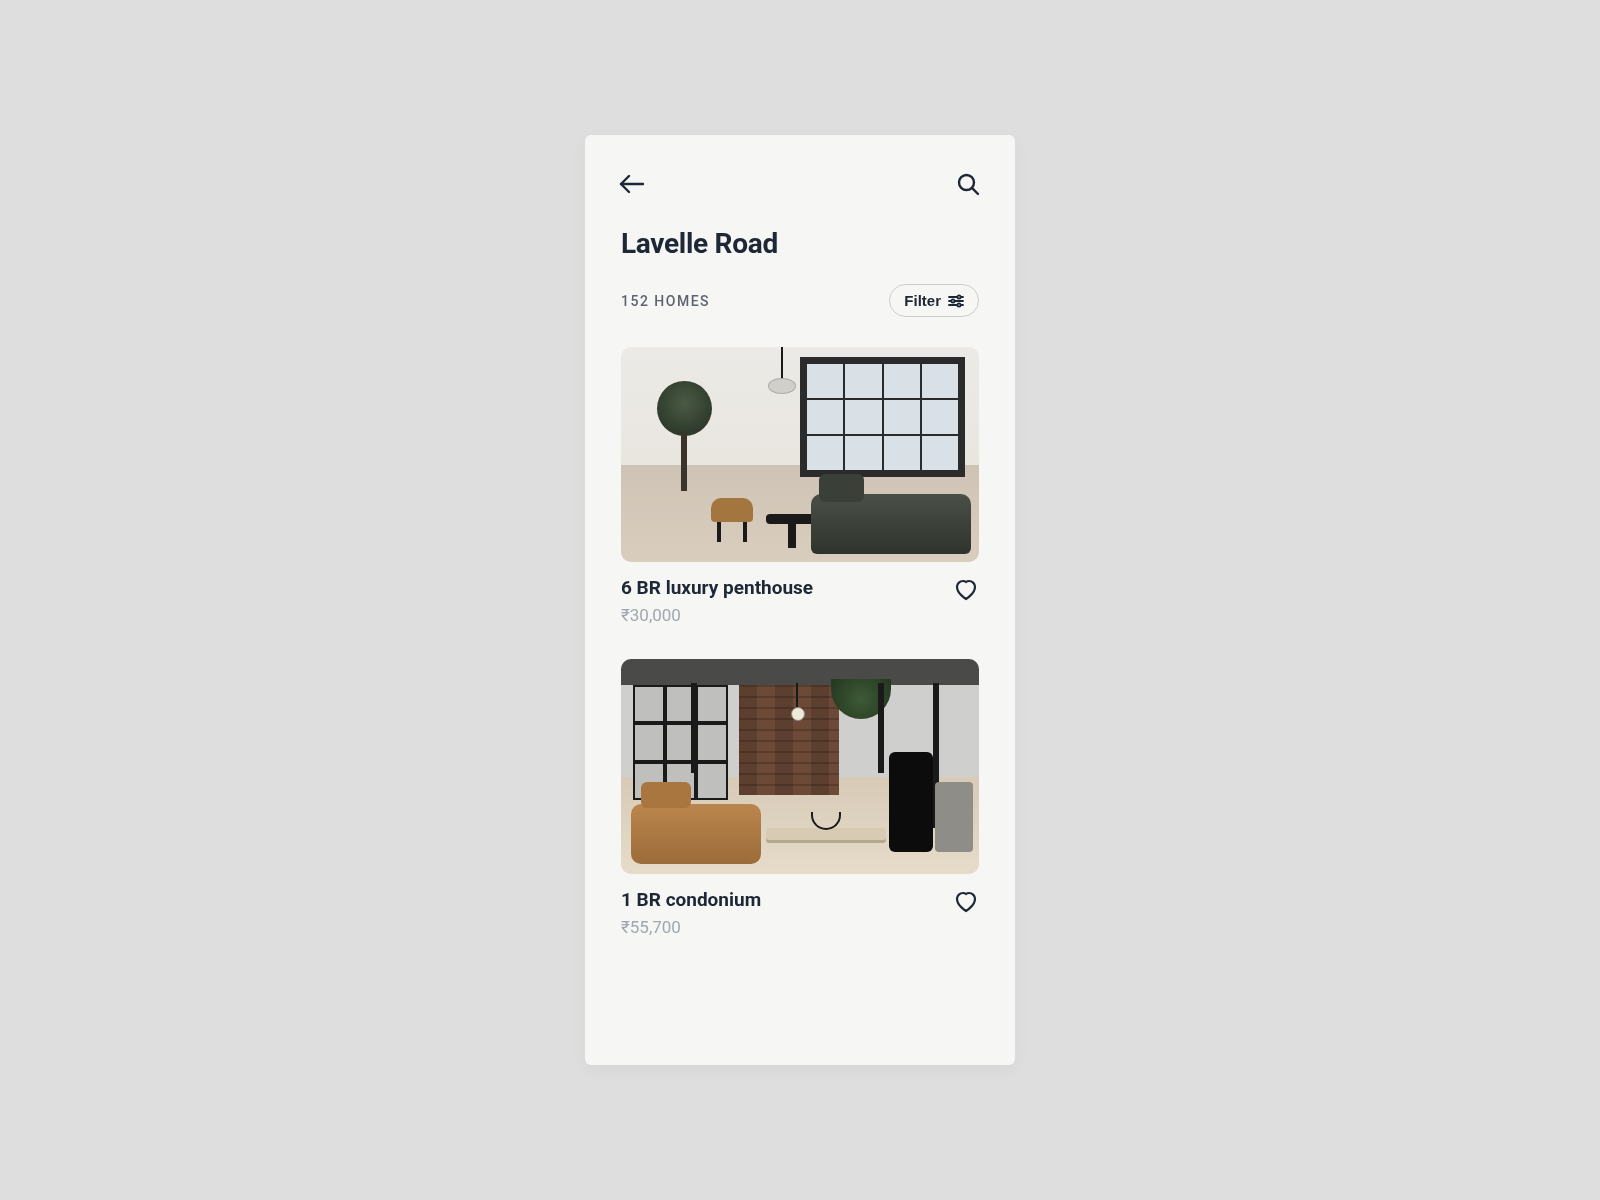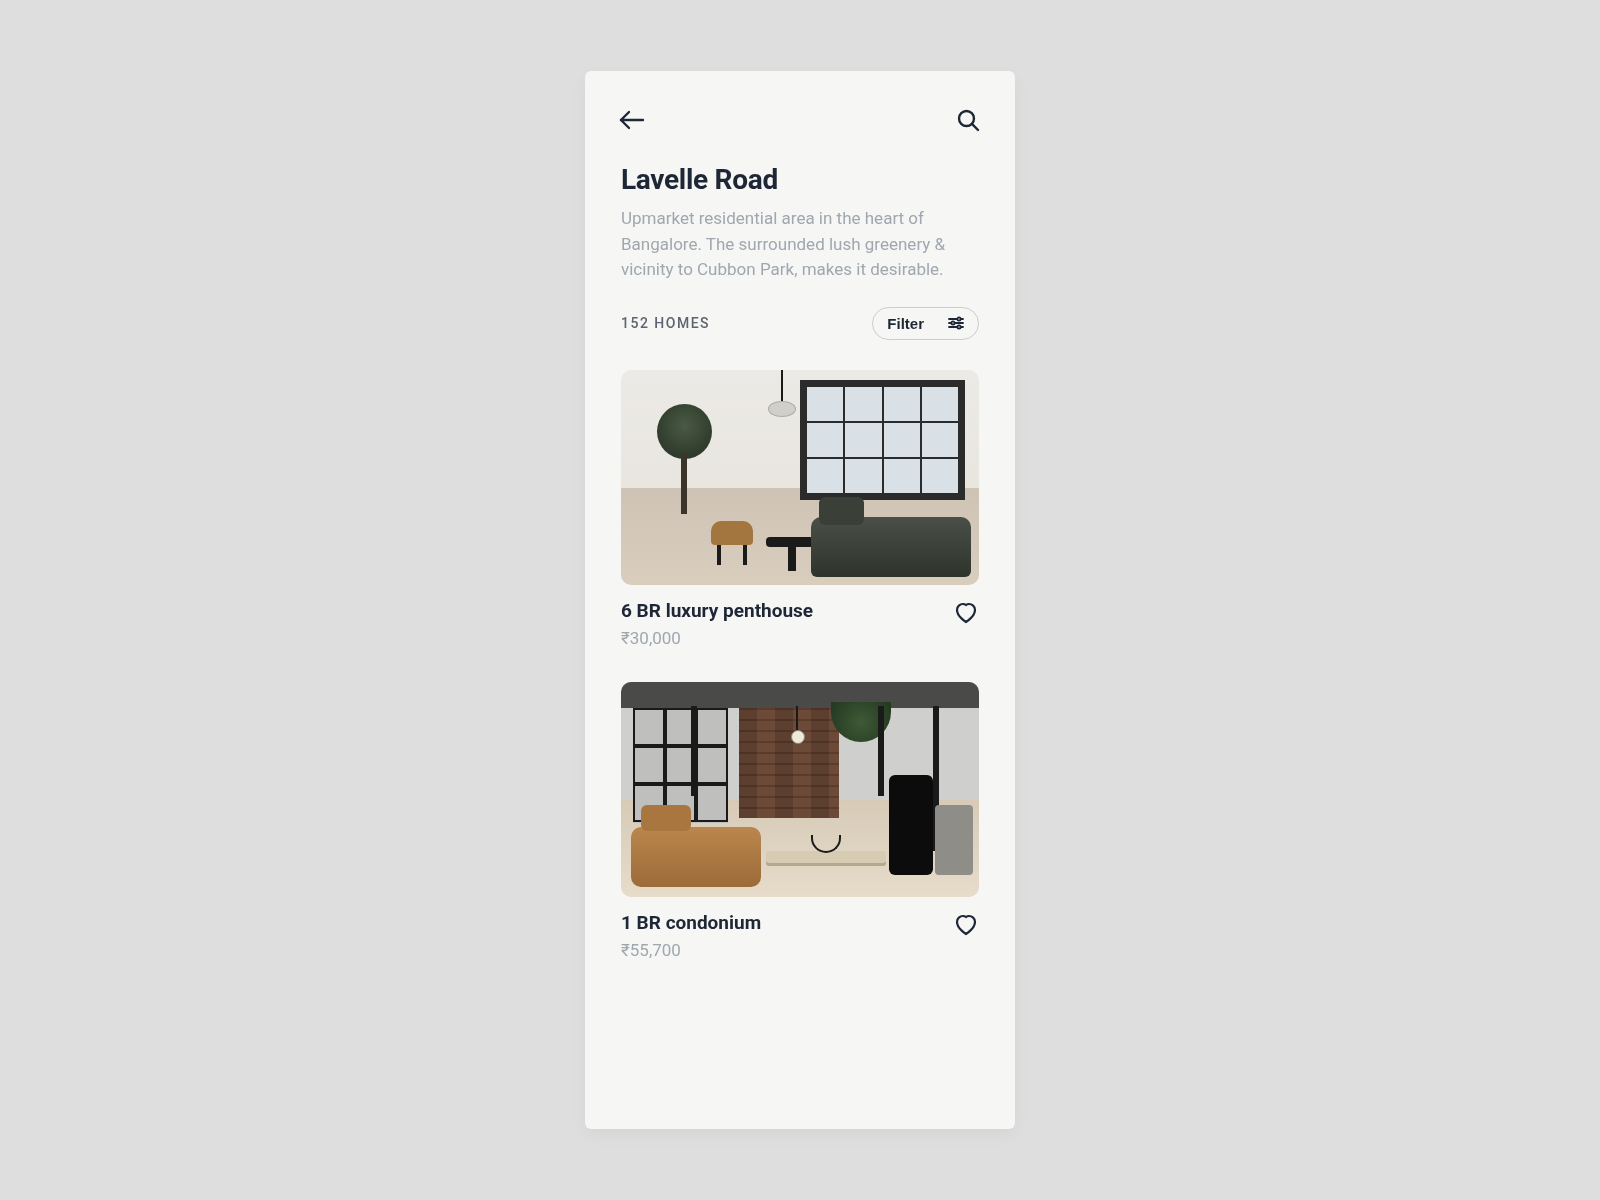--- a/index.html
+++ b/index.html
@@ -7,21 +7,21 @@
     background: #dedede;
     width: 1600px;
     height: 1200px;
     display: flex;
     align-items: center;
     justify-content: center;
     font-family: -apple-system, BlinkMacSystemFont, "Segoe UI", Roboto, Helvetica, Arial, sans-serif;
   }
   .phone {
     width: 430px;
-    height: 1058px;
+    height: 930px;
     background: #f6f6f5;
     border-radius: 6px;
     overflow: hidden;
     box-shadow: 0 6px 18px rgba(0,0,0,0.04);
     position: relative;
   }
   .header-bar {
     display: flex;
     justify-content: space-between;
     align-items: center;
@@ -58,21 +58,21 @@
   }
   .count {
     font-size: 14px;
     letter-spacing: 1.5px;
     color: #5d6470;
     font-weight: 500;
   }
   .filter-btn {
     display: flex;
     align-items: center;
-    gap: 24px;
+    gap: 7px;
     padding: 7px 14px;
     border: 1.2px solid #c9cccf;
     border-radius: 20px;
     font-size: 15px;
     font-weight: 600;
     color: #1e2735;
     cursor: pointer;
     background: transparent;
   }
   .listings { padding: 8px 36px; margin-top: 22px; }
@@ -290,21 +290,20 @@
     <div class="icon-btn">
       <svg width="24" height="24" viewBox="0 0 24 24" fill="none" stroke="#1e2735" stroke-width="2.4" stroke-linecap="round">
         <circle cx="10.5" cy="10.5" r="7.5"></circle>
         <line x1="16.2" y1="16.2" x2="22" y2="22"></line>
       </svg>
     </div>
   </div>
 
   <div class="content">
     <h1 class="title">Lavelle Road</h1>
-    <p class="subtitle">Upmarket residential area in the heart of Bangalore. The surrounded lush greenery &amp; vicinity to Cubbon Park, makes it desirable.</p>
 
     <div class="meta-row">
       <div class="count">152 HOMES</div>
       <button class="filter-btn">
         <span>Filter</span>
         <svg width="16" height="14" viewBox="0 0 16 14" stroke="#1e2735" stroke-width="1.8" stroke-linecap="round">
           <line x1="1" y1="3" x2="15" y2="3"></line>
           <line x1="1" y1="7" x2="15" y2="7"></line>
           <line x1="1" y1="11" x2="15" y2="11"></line>
           <circle cx="11" cy="3" r="1.6" fill="#f6f6f5"></circle>

